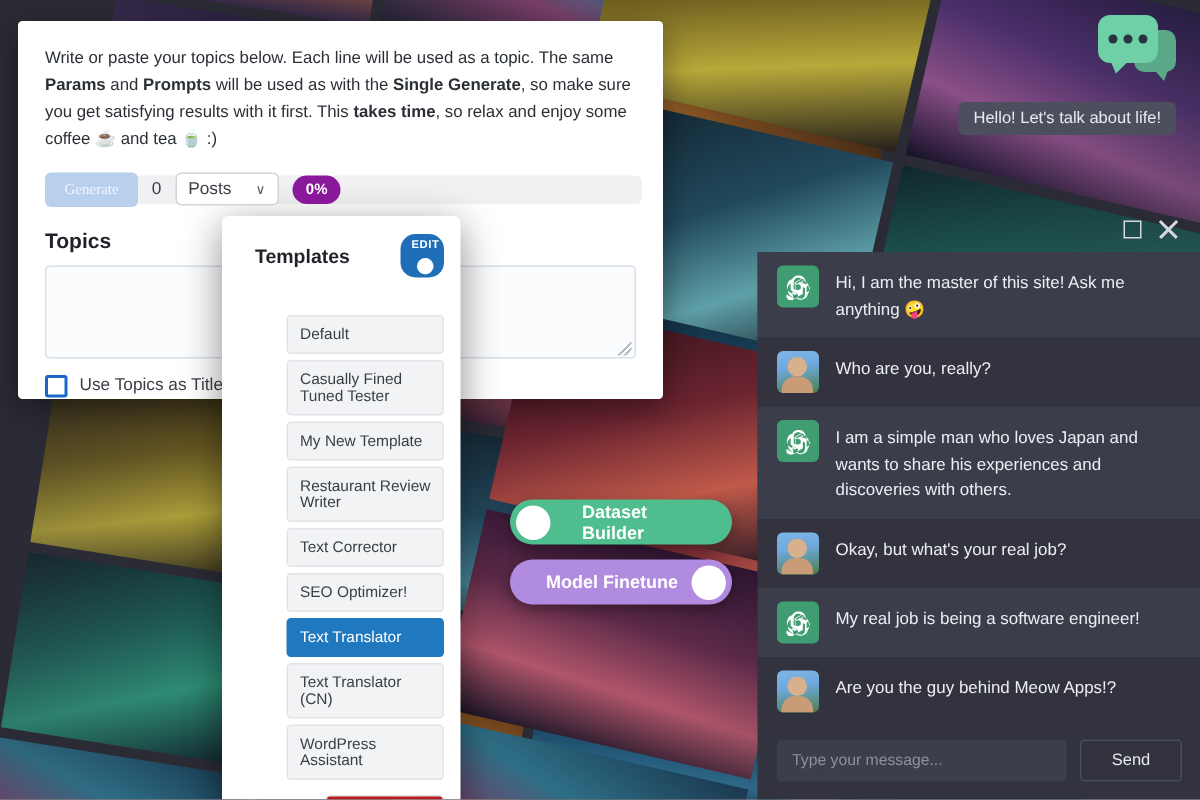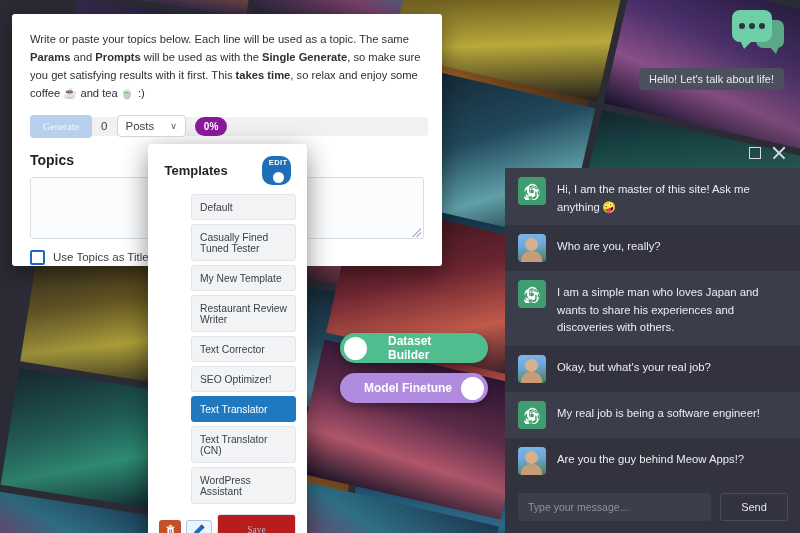--- a/index.html
+++ b/index.html
@@ -160,32 +160,32 @@
   
   #templates-panel {
     position: absolute;
     left: 148px; top: 144px;
     width: 159px;
     background: #ffffff;
     border-radius: 4px;
     box-shadow: 0 7px 26px rgba(0,0,0,.45);
     padding: 12px 11px 12px 11px;
   }
-  .tpl-head { display: flex; align-items: center; justify-content: center; gap: 34px; }
+  .tpl-head { display: flex; align-items: center; justify-content: flex-end; gap: 34px; }
   .tpl-title { font-size: 13px; font-weight: bold; color: #1f2328; }
   .edit-toggle {
     background: #1f6fb8; border-radius: 10px;
     display: flex; align-items: center; gap: 5px;
     padding: 2px 3px 2px 7px;
     flex-direction: column;
   }
   .edit-toggle span { font-size: 7.5px; font-weight: bold; color: #fff; letter-spacing: .4px; }
   .knob { width: 11px; height: 11px; border-radius: 50%; background: #fff; }
 
-  .tpl-list { margin-top: 9px; padding-left: 32px; }
+  .tpl-list { margin-top: 25px; padding-left: 32px; }
   .tpl-item {
     background: #f2f3f5;
     border: 1px solid #e2e4e8;
     border-radius: 3px;
     font-size: 10.3px;
     color: #3b4048;
     padding: 6.5px 8px;
     margin-bottom: 4px;
   }
   .tpl-item.selected {

